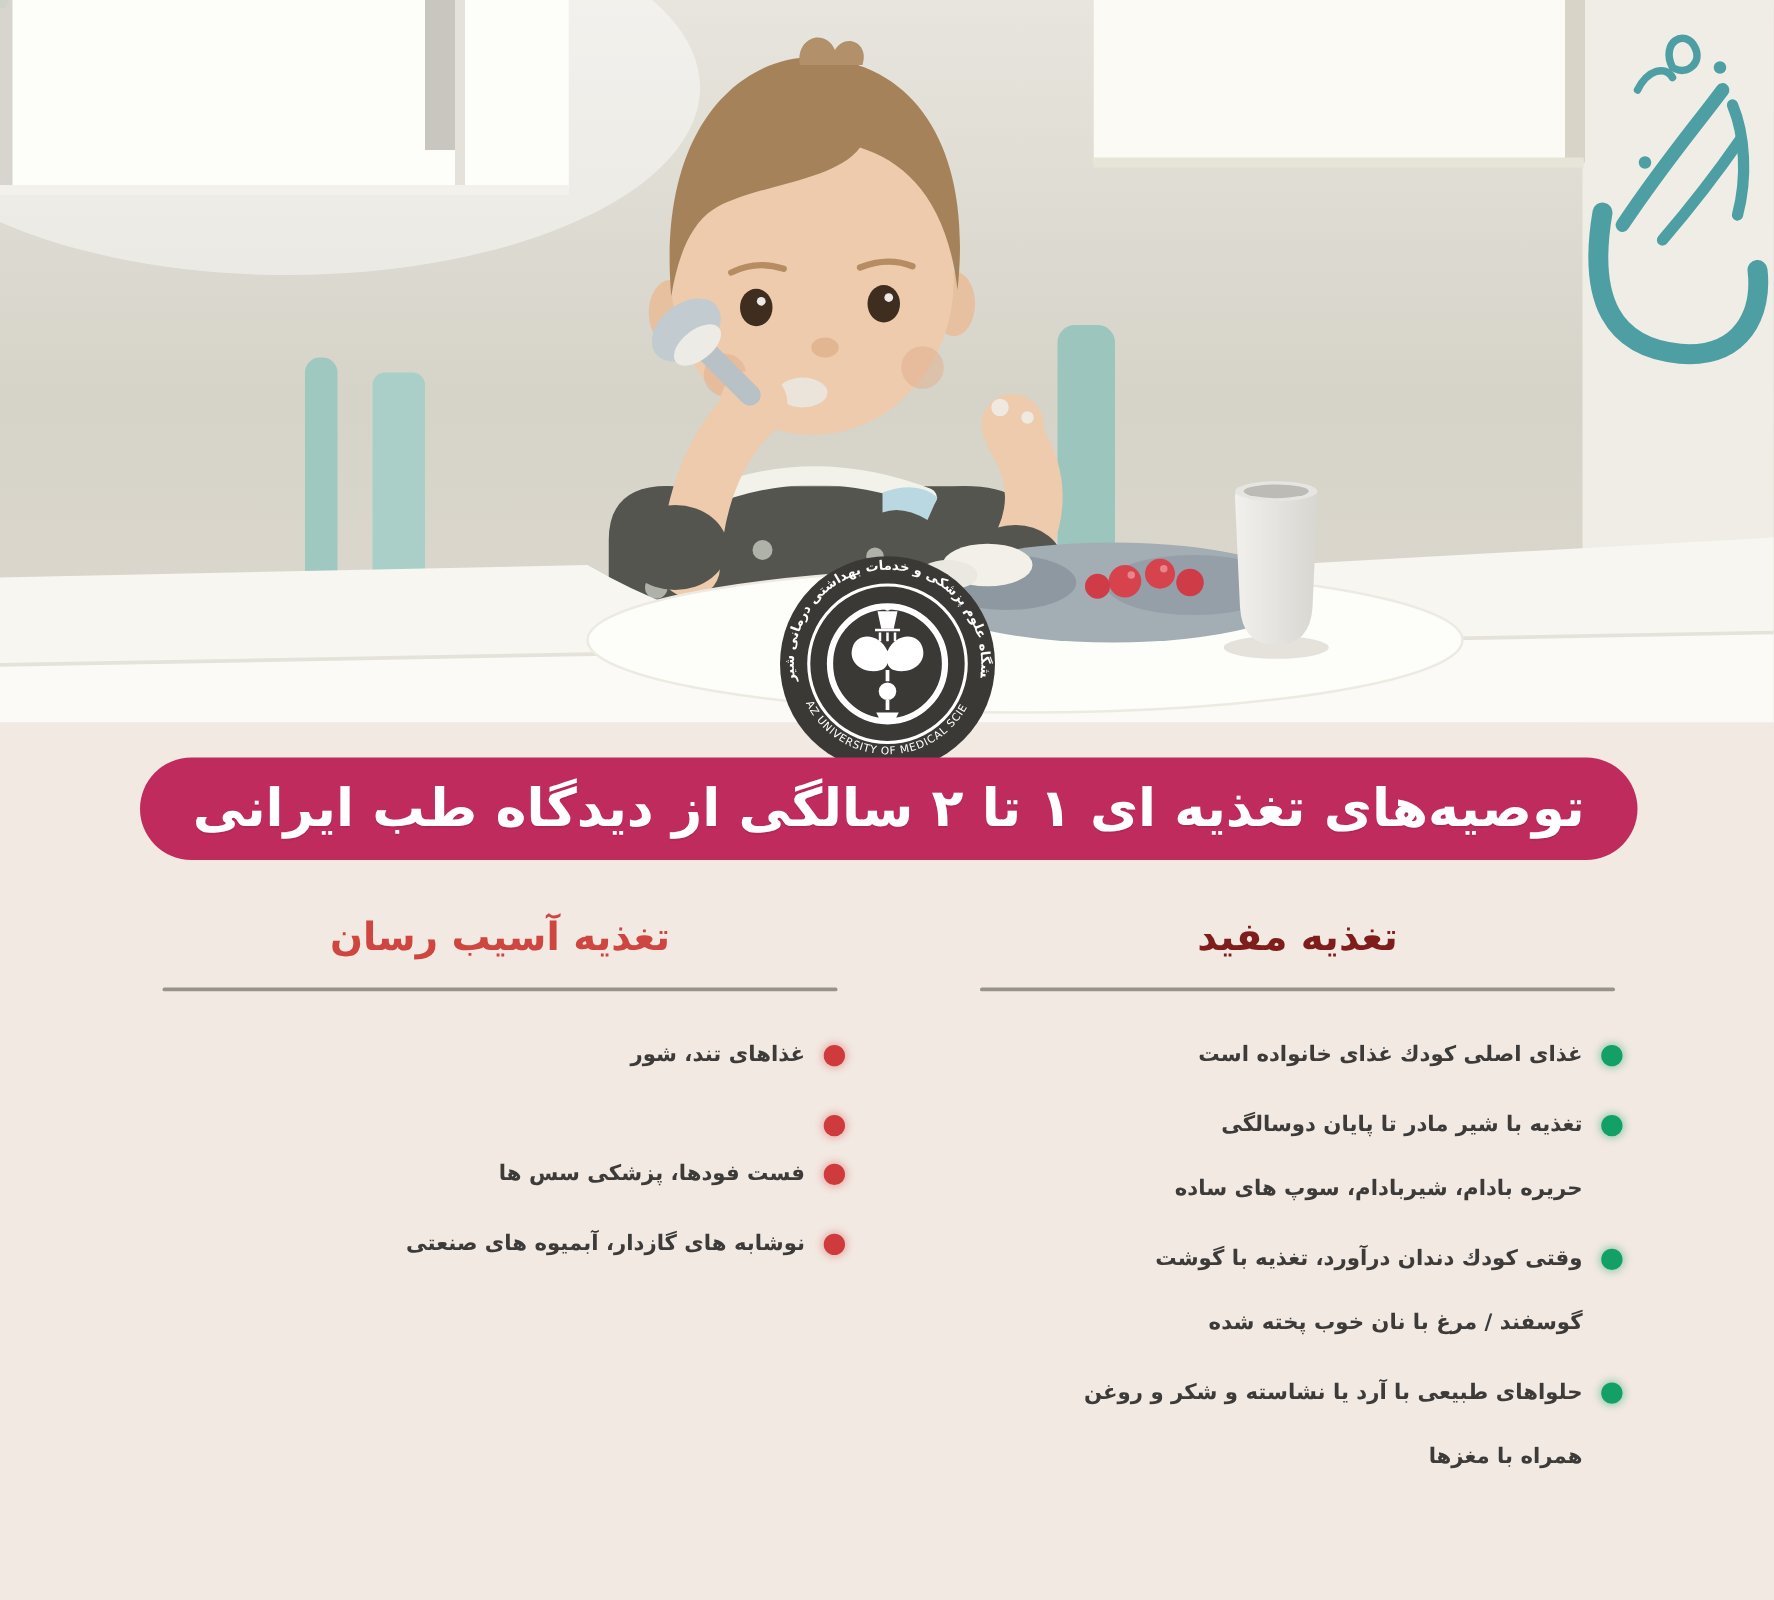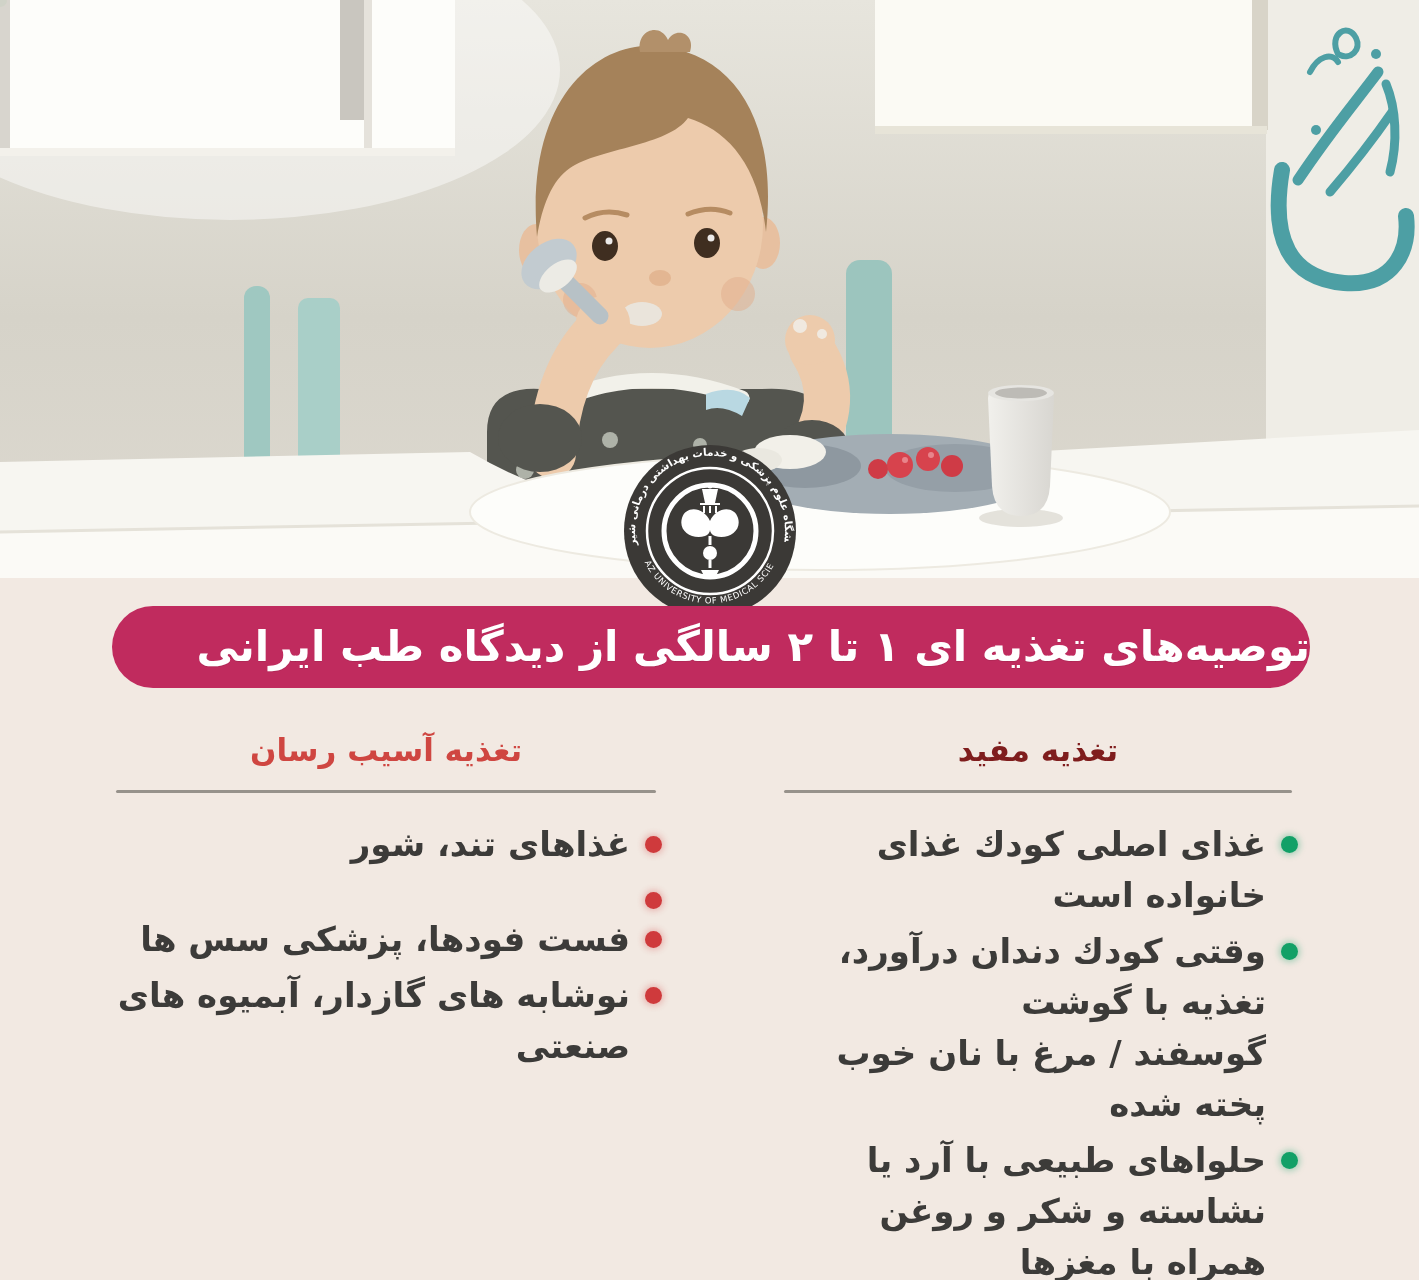--- a/index.html
+++ b/index.html
@@ -18,31 +18,31 @@
   
   .calligraphy{position:absolute;left:1258px;top:12px;width:160px;height:300px;}
 
   
   .seal{position:absolute;left:622px;top:443px;width:176px;height:176px;}
 
   
   .banner{
     position:absolute;left:112px;top:606px;width:1198px;height:82px;
     background:#c02b5e;border-radius:42px;
-    display:flex;align-items:center;justify-content:flex-end;
+    display:flex;align-items:center;justify-content:center;
   }
   .banner-text{
     color:#ffffff;font-size:42px;font-weight:800;direction:rtl;
     letter-spacing:0;line-height:82px;white-space:nowrap;
     text-shadow:0 1px 0 rgba(0,0,0,0.08);
   }
 
   
   .col{position:absolute;top:714px;}
-  .col-harmful{left:110px;width:552px;}
+  .col-harmful{left:124px;width:552px;}
   .col-beneficial{left:778px;width:520px;}
   .col-header{
     text-align:center;font-size:31px;font-weight:800;direction:rtl;
     margin-top:16px;line-height:40px;
   }
   .col-beneficial .col-header{color:#7f1d1d;}
   .col-harmful .col-header{color:#cf4641;}
   .divider{height:3px;background:#97928b;border:0;margin:20px 6px 0 6px;border-radius:2px;}
 
   ul.list{
@@ -51,21 +51,21 @@
   ul.list li{
     display:flex;flex-direction:row;align-items:flex-start;
     gap:15px;margin-bottom:5px;
   }
   .dot{
     width:17px;height:17px;border-radius:50%;flex:none;margin-top:17px;
   }
   .list-green .dot{background:#12a067;box-shadow:0 0 6px 2px rgba(18,160,103,.35);}
   .list-red .dot{background:#cf3a3c;box-shadow:0 0 6px 2px rgba(207,58,60,.30);}
   .item-text{
-    font-size:34px;font-weight:700;color:#3c3b39;line-height:51px;
+    font-size:17px;font-weight:700;color:#3c3b39;line-height:51px;
     white-space:pre-line;text-align:right;direction:rtl;
   }
 </style>
 </head>
 <body>
 
 <div class="page">
 
   <div class="photo">
     <svg width="1419" height="578" viewBox="0 0 1419 578">
@@ -268,20 +268,25 @@
   <div class="col col-beneficial">
     <div class="col-header">تغذیه مفید</div>
     <hr class="divider">
     <ul class="list list-green">
       <li>
           <span class="dot"></span>
           <span class="item-text">غذای اصلی كودك غذای خانواده است</span>
         </li>
       <li>
           <span class="dot"></span>
+          <span class="item-text">تغذیه با شیر مادر تا پایان دوسالگی
+حریره بادام، شیربادام، سوپ های ساده</span>
+        </li>
+      <li>
+          <span class="dot"></span>
           <span class="item-text">وقتی كودك دندان درآورد، تغذیه با گوشت
 گوسفند / مرغ با نان خوب پخته شده</span>
         </li>
       <li>
           <span class="dot"></span>
           <span class="item-text">حلواهای طبیعی با آرد یا نشاسته و شکر و روغن
 همراه با مغزها</span>
         </li>
 
     </ul>

